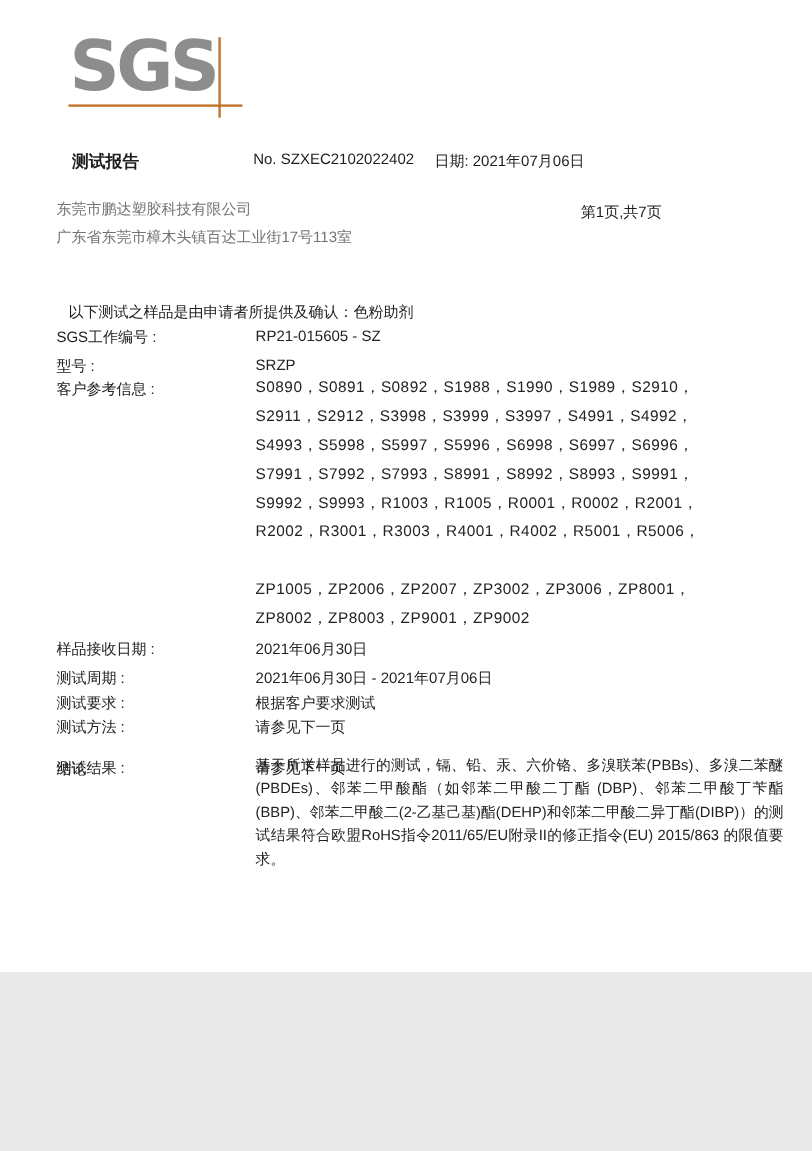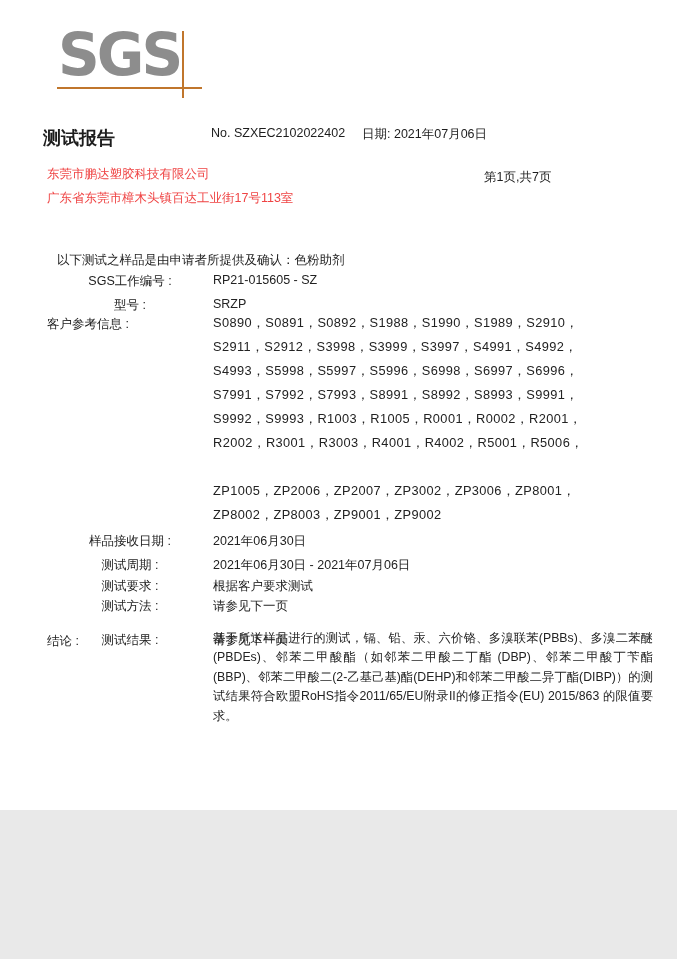--- a/index.html
+++ b/index.html
@@ -13,31 +13,31 @@
   .logo-text{
     position:absolute;left:58px;top:26px;
     font-size:58px;font-weight:700;letter-spacing:-3px;
     color:#8d8d8d;line-height:1;
     font-family:"DejaVu Sans","Liberation Sans",sans-serif;
   }
   .logo-hline{position:absolute;left:57px;top:87px;width:145px;height:2px;background:#c0762c;}
   .logo-vline{position:absolute;left:182px;top:31px;width:2px;height:67px;background:#c0762c;}
 
   .hdr{position:absolute;top:126px;font-size:12.5px;color:#1d1d1d;white-space:nowrap;}
-  .hdr-title{left:43px;font-size:18px;font-weight:700;}
+  .hdr-title{left:60px;font-size:14px;font-weight:700;}
   .hdr-no{left:211px;}
   .hdr-date{left:362px;}
   .hdr-page{left:484px;margin-top:43px;}
 
-  .addr{position:absolute;left:47px;font-size:12.5px;color:#ef4444;white-space:nowrap;}
+  .addr{position:absolute;left:47px;font-size:12.5px;color:#737373;white-space:nowrap;}
 
   
   .intro{position:absolute;left:57px;top:252px;font-size:12.5px;white-space:nowrap;}
   .frow{position:absolute;left:47px;font-size:12.5px;white-space:nowrap;}
-  .frow .lbl{display:inline-block;width:166px;vertical-align:top;text-align:center;}
+  .frow .lbl{display:inline-block;width:166px;vertical-align:top;}
   .codeline{position:absolute;left:213px;font-size:12.8px;letter-spacing:.4px;white-space:nowrap;}
   .lbl-abs{position:absolute;left:47px;font-size:12.5px;white-space:nowrap;}
   .conclusion-val{
     position:absolute;left:213px;top:629px;width:440px;
     font-size:12.3px;line-height:19.4px;white-space:normal;
     text-align:justify;
   }
 
   
   .ftr-disclaimer{

